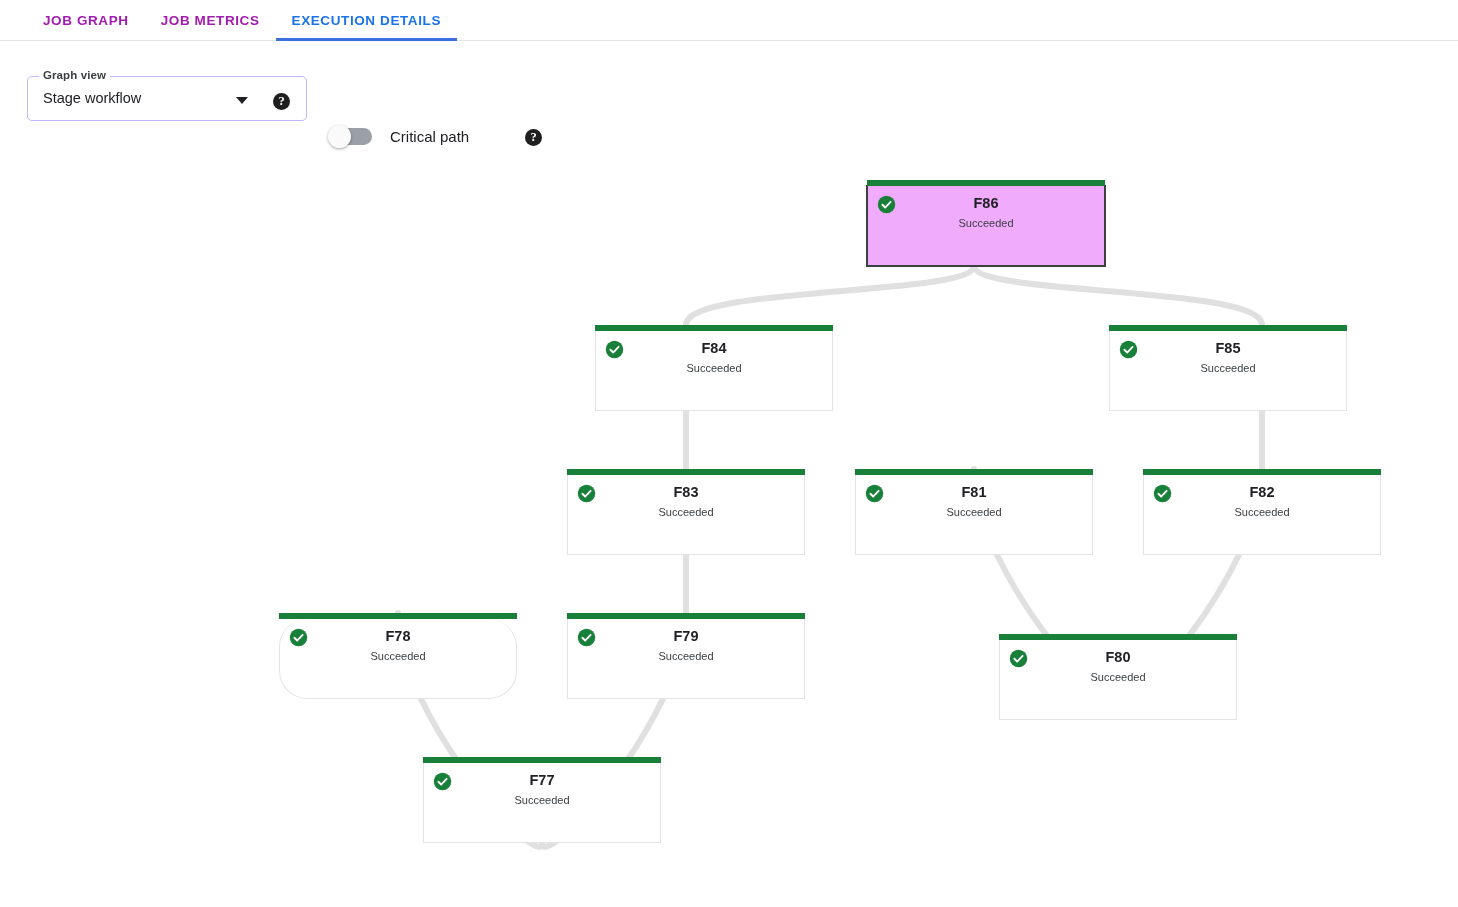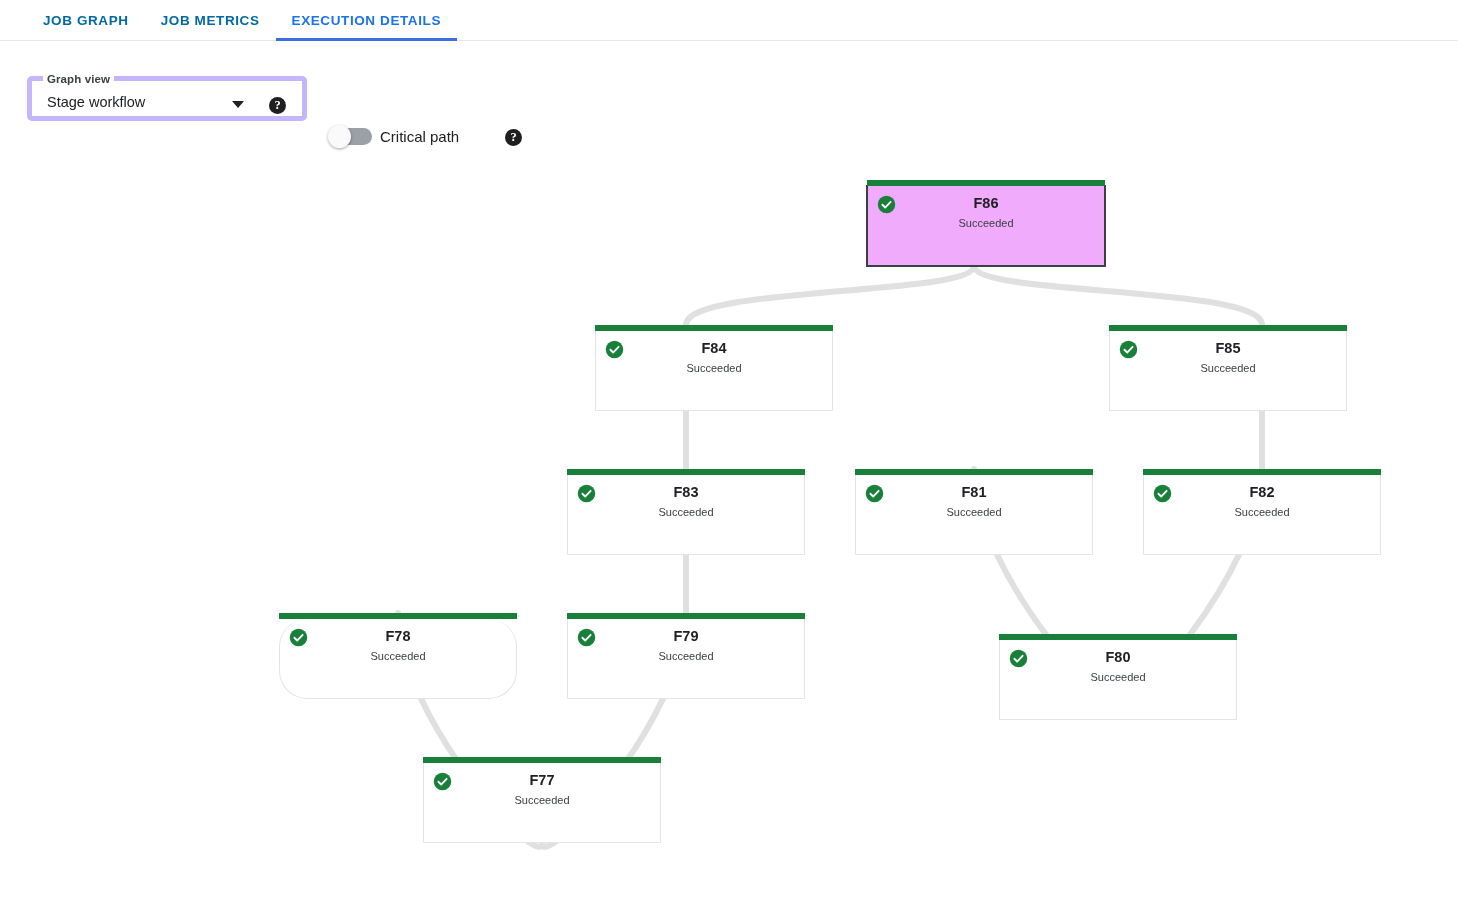--- a/index.html
+++ b/index.html
@@ -23,21 +23,21 @@
   }
   .tab {
     position: relative;
     height: 41px;
     display: flex;
     align-items: center;
     padding: 0 16px;
     font-size: 13.5px;
     font-weight: 600;
     letter-spacing: 0.6px;
-    color: #0369a1;
+    color: #a21caf;
     cursor: pointer;
     user-select: none;
     text-transform: uppercase;
   }
   .tab.active { color: #1a73e8; }
   .tab.active::after {
     content: "";
     position: absolute;
     left: 0; right: 0; bottom: 0;
     height: 3px;
@@ -46,21 +46,21 @@
 
   
   .controls {
     position: relative;
     height: 90px;
   }
   .select-wrap {
     position: absolute;
     left: 27px; top: 35px;
     width: 280px; height: 45px;
-    border: 5px solid #c4b5fd;
+    border: 1px solid #c4b5fd;
     border-radius: 5px;
     background: #fff;
   }
   .select-legend {
     position: absolute;
     left: 11px; top: -8px;
     background: #fff;
     padding: 0 4px;
     font-size: 11.5px;
     color: #3c4043;
@@ -97,21 +97,21 @@
   }
   .help-sel {
     position: absolute;
     right: 16px; top: 14px;
   }
   .toggle-group {
     position: absolute;
     left: 330px; top: 86px;
     display: flex;
     align-items: center;
-    gap: 8px;
+    gap: 18px;
   }
   .toggle {
     position: relative;
     width: 42px; height: 17px;
     border-radius: 9px;
     background: #9aa0a6;
     cursor: pointer;
   }
   .toggle .knob {
     position: absolute;

